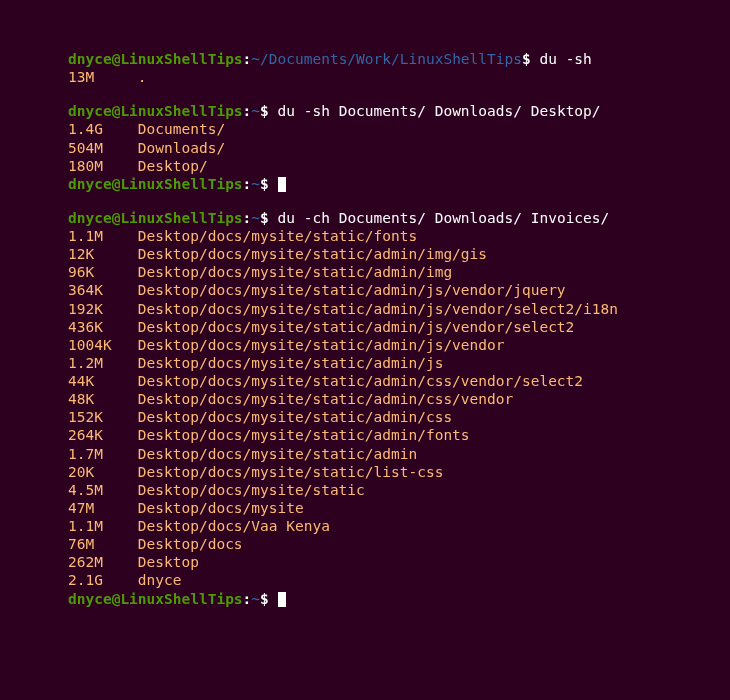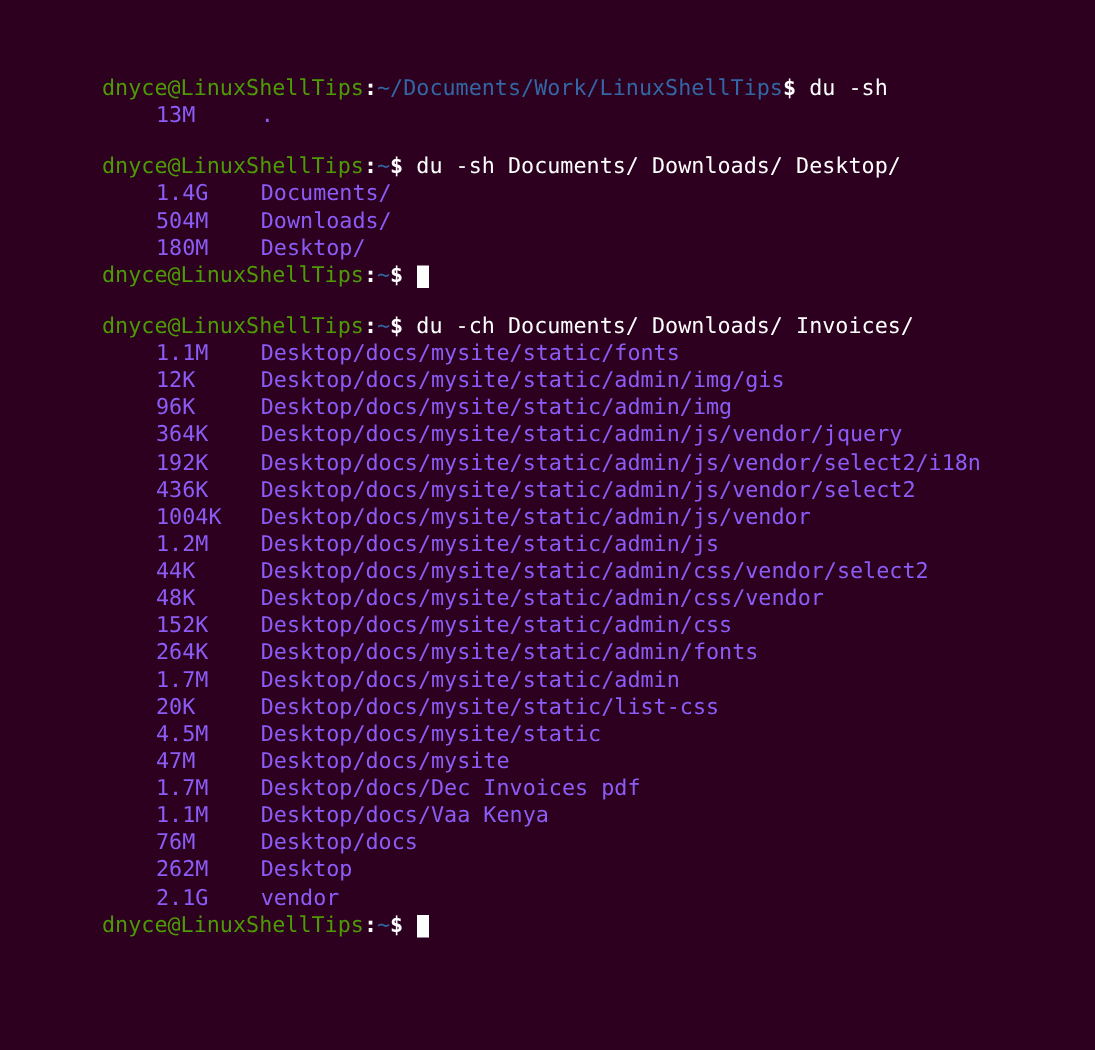--- a/index.html
+++ b/index.html
@@ -22,41 +22,40 @@
       padding: 0 12px 0 68px;
     }
     .block:first-child {
       padding-top: 40px;
     }
     .prompt-line {
       white-space: pre;
     }
     .user-host {
       color: #4e9a06;
-      font-weight: normal;
+      font-weight: bold;
     }
     .colon {
       color: #ffffff;
       font-weight: bold;
     }
     .path {
       color: #3465a4;
       font-weight: normal;
     }
     .dollar {
       color: #ffffff;
       font-weight: bold;
     }
     .cmd {
       color: #ffffff;
     }
     .output-line {
       white-space: pre;
-      color: #8b5cf6;
-      margin-left: 36px;
+      color: #fdba74;
     }
     .cursor {
       display: inline-block;
       width: 8px;
       height: 15px;
       background: #ffffff;
       vertical-align: text-bottom;
     }
   </style>
 </head>
@@ -93,22 +92,21 @@
         <div class="output-line">1004K   Desktop/docs/mysite/static/admin/js/vendor</div>
         <div class="output-line">1.2M    Desktop/docs/mysite/static/admin/js</div>
         <div class="output-line">44K     Desktop/docs/mysite/static/admin/css/vendor/select2</div>
         <div class="output-line">48K     Desktop/docs/mysite/static/admin/css/vendor</div>
         <div class="output-line">152K    Desktop/docs/mysite/static/admin/css</div>
         <div class="output-line">264K    Desktop/docs/mysite/static/admin/fonts</div>
         <div class="output-line">1.7M    Desktop/docs/mysite/static/admin</div>
         <div class="output-line">20K     Desktop/docs/mysite/static/list-css</div>
         <div class="output-line">4.5M    Desktop/docs/mysite/static</div>
         <div class="output-line">47M     Desktop/docs/mysite</div>
-        <div class="output-line">1.7M    Desktop/docs/Dec Invoices pdf</div>
         <div class="output-line">1.1M    Desktop/docs/Vaa Kenya</div>
         <div class="output-line">76M     Desktop/docs</div>
         <div class="output-line">262M    Desktop</div>
-        <div class="output-line">2.1G    vendor</div>
+        <div class="output-line">2.1G    dnyce</div>
       </div>
     <div class="prompt-line"><span class="user-host">dnyce@LinuxShellTips</span><span class="colon">:</span><span class="path">~</span><span class="dollar">$ </span><span class="cursor"></span></div>
   </div>
 
 </div>
 
 </body></html>

